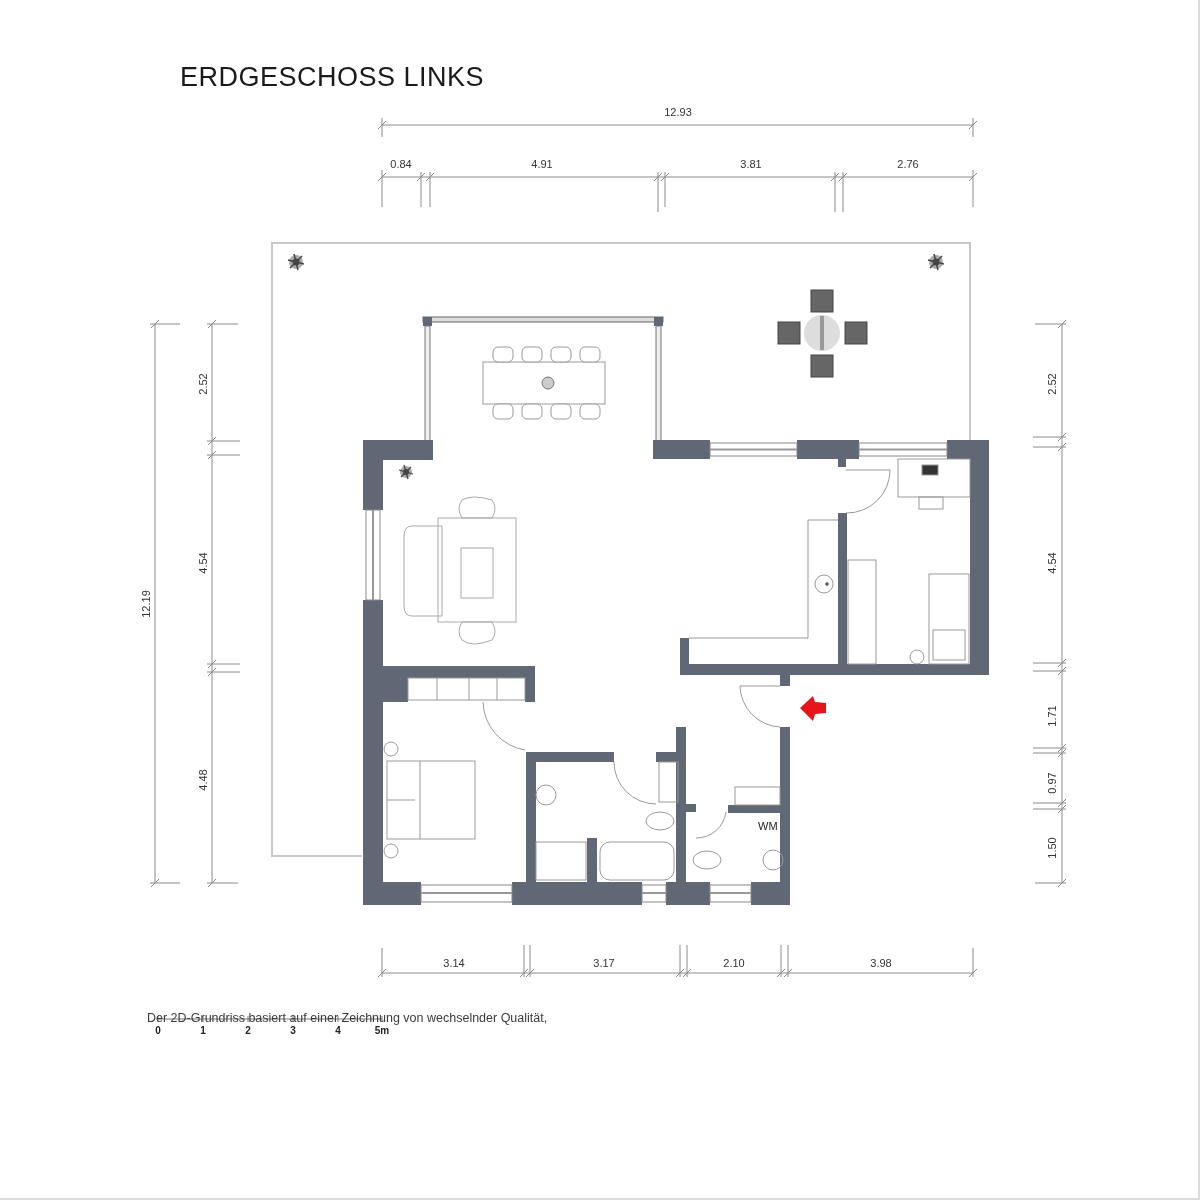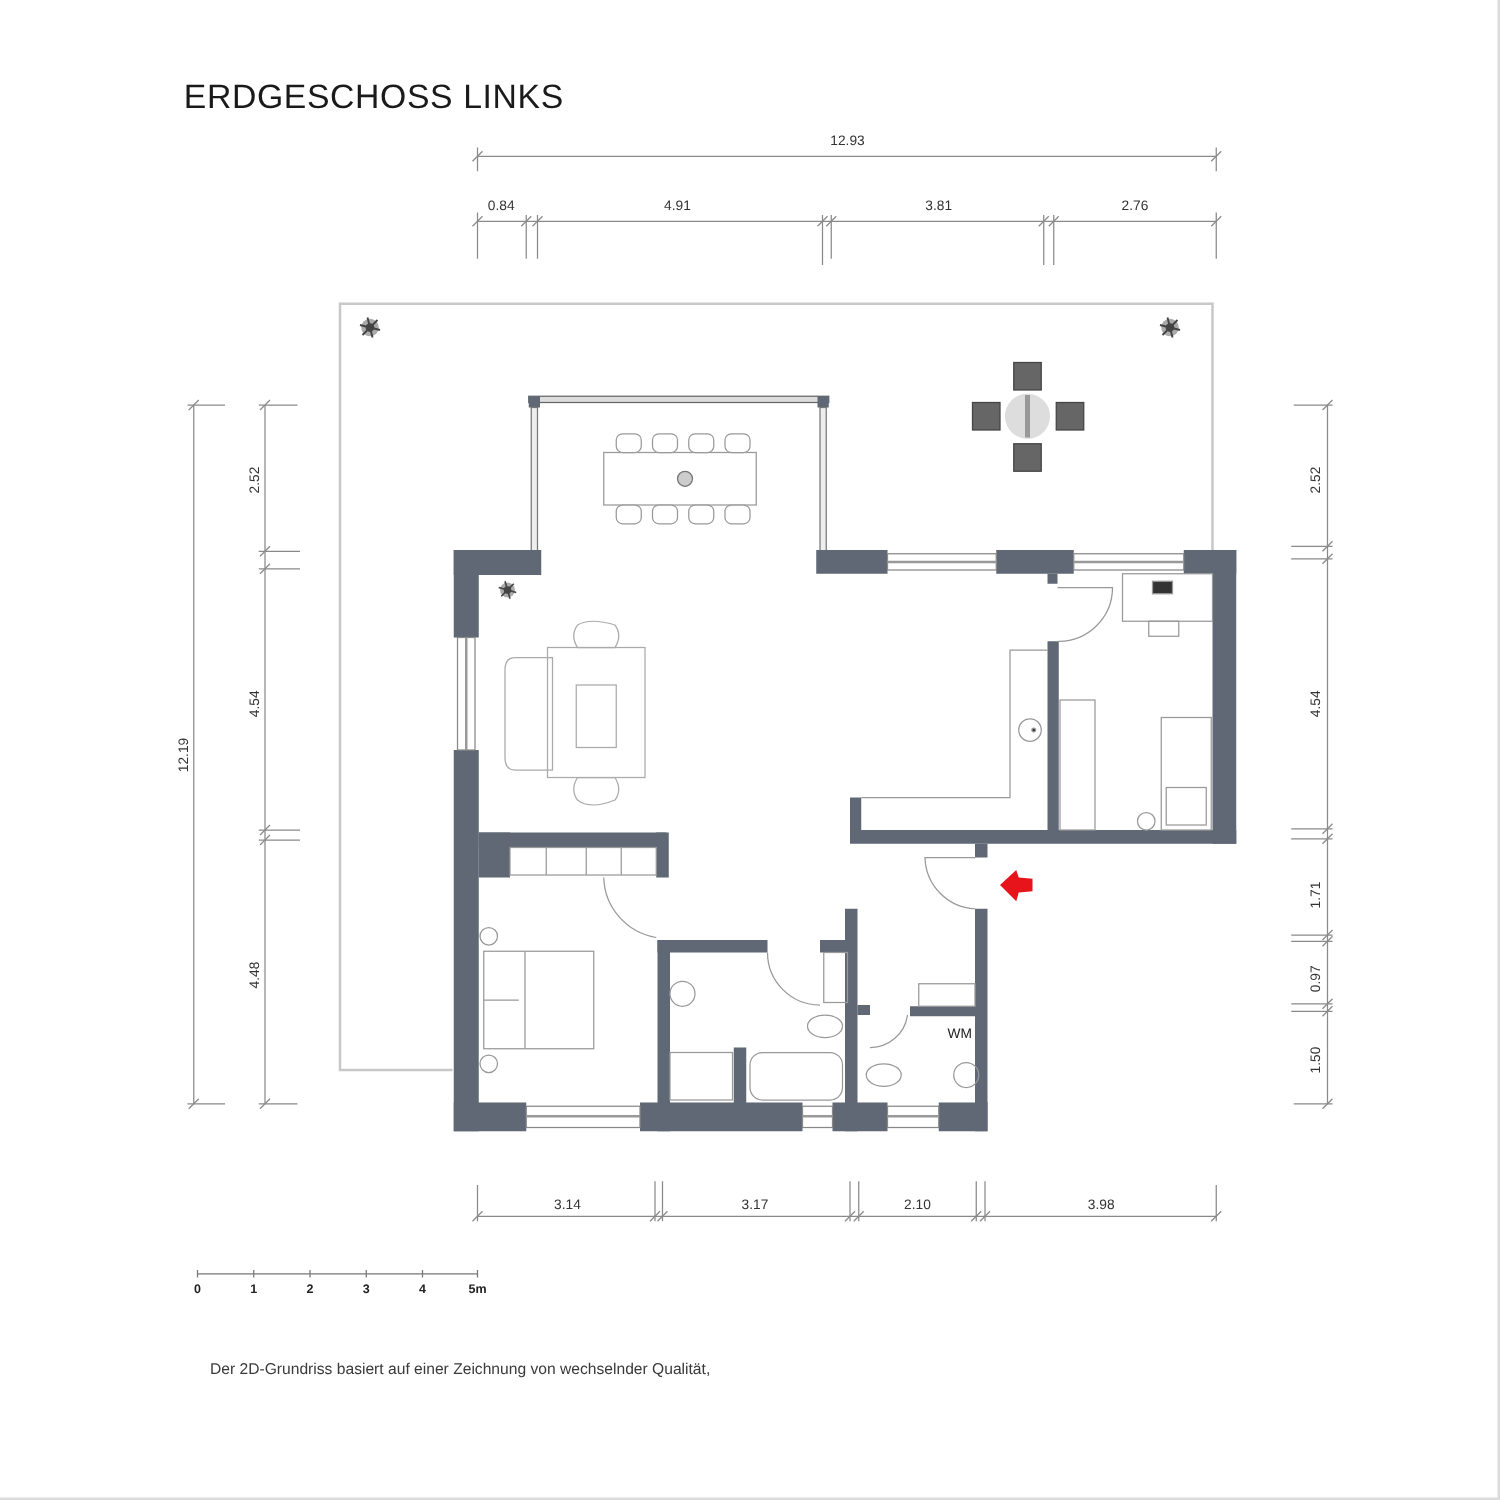--- a/index.html
+++ b/index.html
@@ -1,23 +1,23 @@
 <!DOCTYPE html>
 <html><head>
 <meta charset="utf-8">
 <style>
   html, body { margin: 0; padding: 0; background: #ffffff; }
   body { width: 1200px; height: 1200px; position: relative; overflow: hidden;
          font-family: "Liberation Sans", sans-serif; }
   .frame { position: absolute; left: 0; top: 0; width: 1198px; height: 1198px;
            border-right: 2px solid #dcdcdc; border-bottom: 2px solid #dcdcdc; }
-  .title { position: absolute; left: 147px; top: 62px; font-size: 27px;
+  .title { position: absolute; left: 180px; top: 62px; font-size: 27px;
            color: #1a1a1a; letter-spacing: 0.5px; }
-  .note { position: absolute; left: 147px; top: 1086px; font-size: 12.5px;
-          color: #3a3a3a; line-height: 18px; margin-left: 21px; }
+  .note { position: absolute; left: 147px; top: 1009px; font-size: 12.5px;
+          color: #3a3a3a; line-height: 18px; }
   svg { position: absolute; left: 0; top: 0; }
   .dim-text { font-family: "Liberation Sans", sans-serif; font-size: 11px; fill: #333; }
   .scale-text { font-family: "Liberation Sans", sans-serif; font-size: 10px; fill: #222; font-weight: bold; }
   .wm-text { font-family: "Liberation Sans", sans-serif; font-size: 11px; fill: #222; }
 </style>
 </head>
 <body>
 
 <div class="frame"></div>
 

